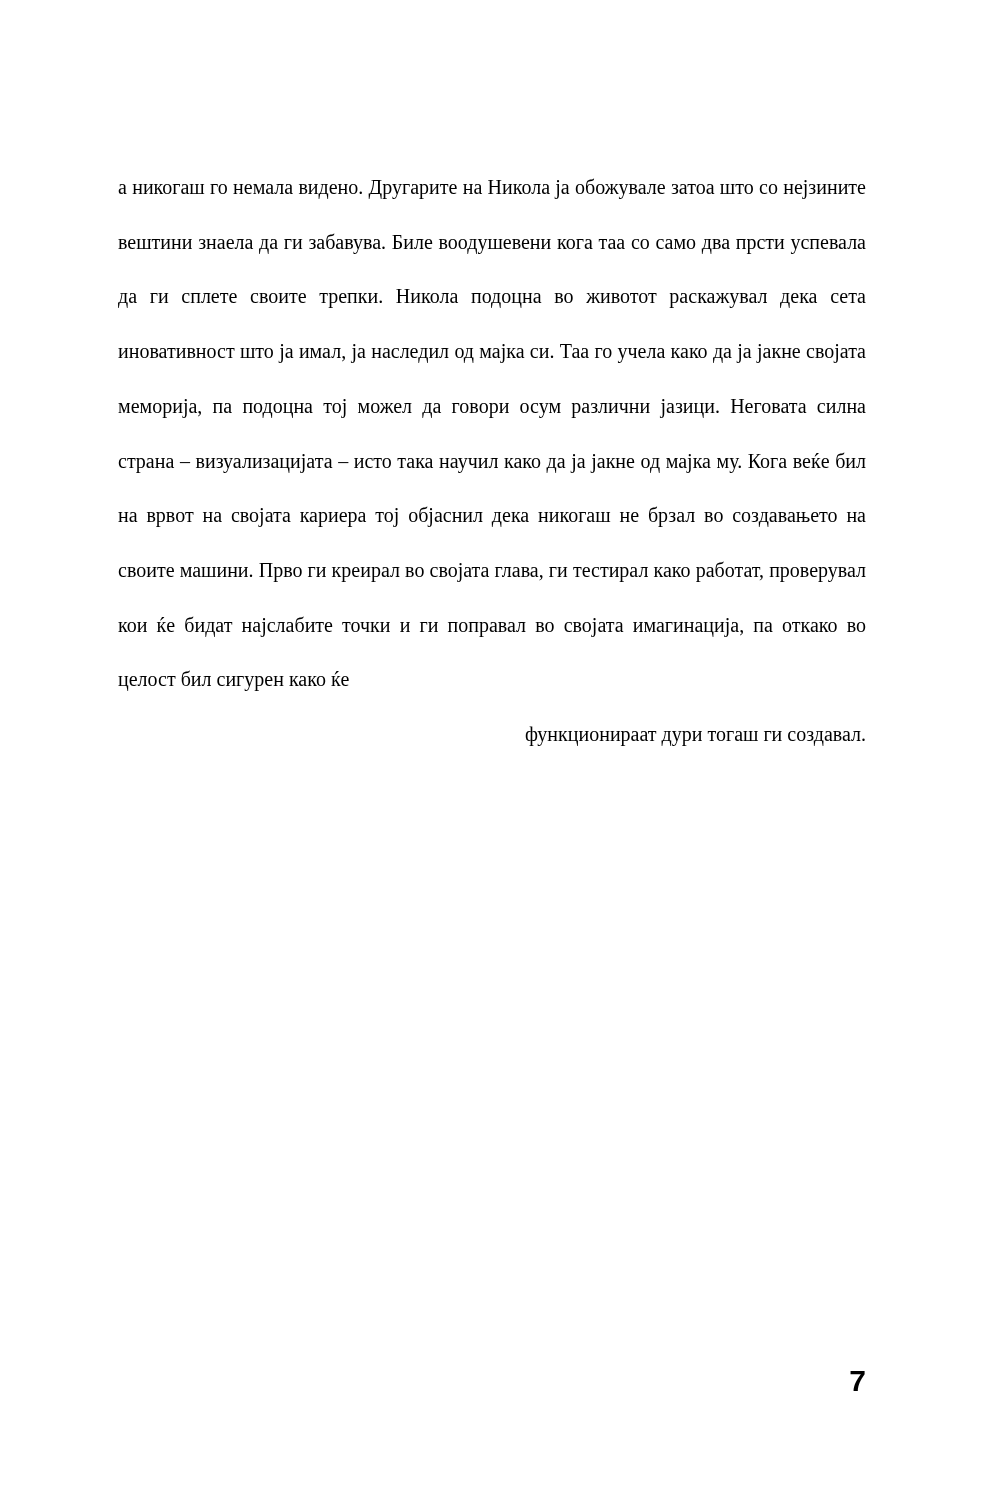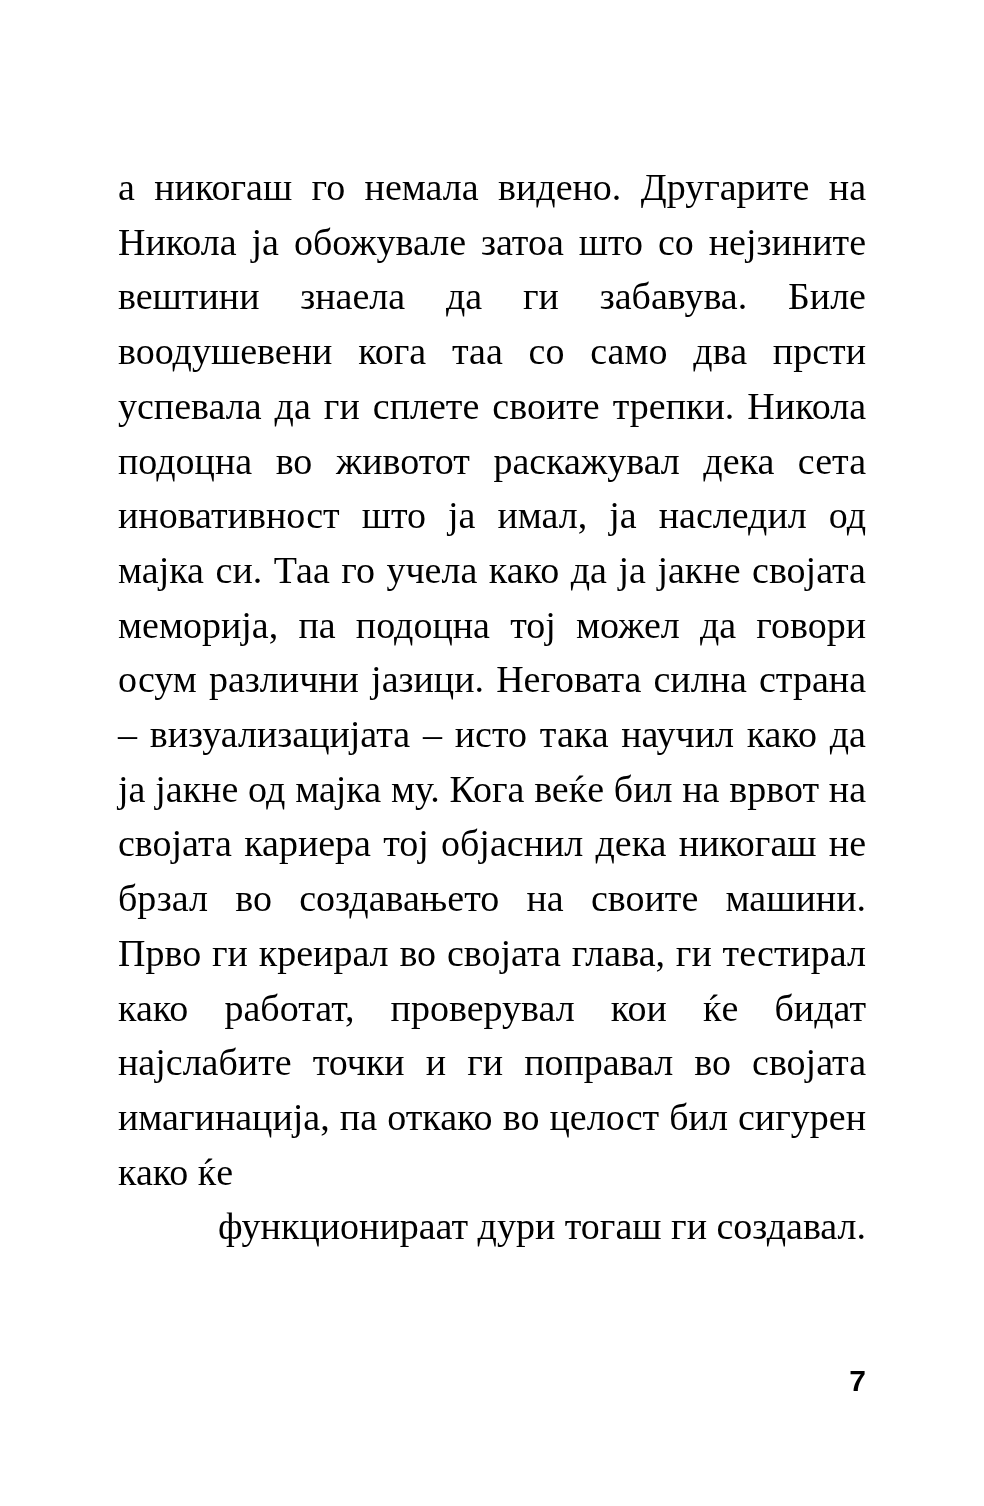--- a/index.html
+++ b/index.html
@@ -21,21 +21,21 @@
   .text-block {
     position: absolute;
     left: 118px;
     top: 160px;
     width: 748px;
   }
 
   .body-paragraph {
     margin: 0;
     font-family: "Liberation Serif", "DejaVu Serif", serif;
-    font-size: 38px;
+    font-size: 20px;
     line-height: 54.7px;
     color: #000000;
     text-align: justify;
     text-justify: inter-word;
     hyphens: none;
     -webkit-hyphens: none;
     letter-spacing: 0px;
     word-spacing: 0px;
   }
 

